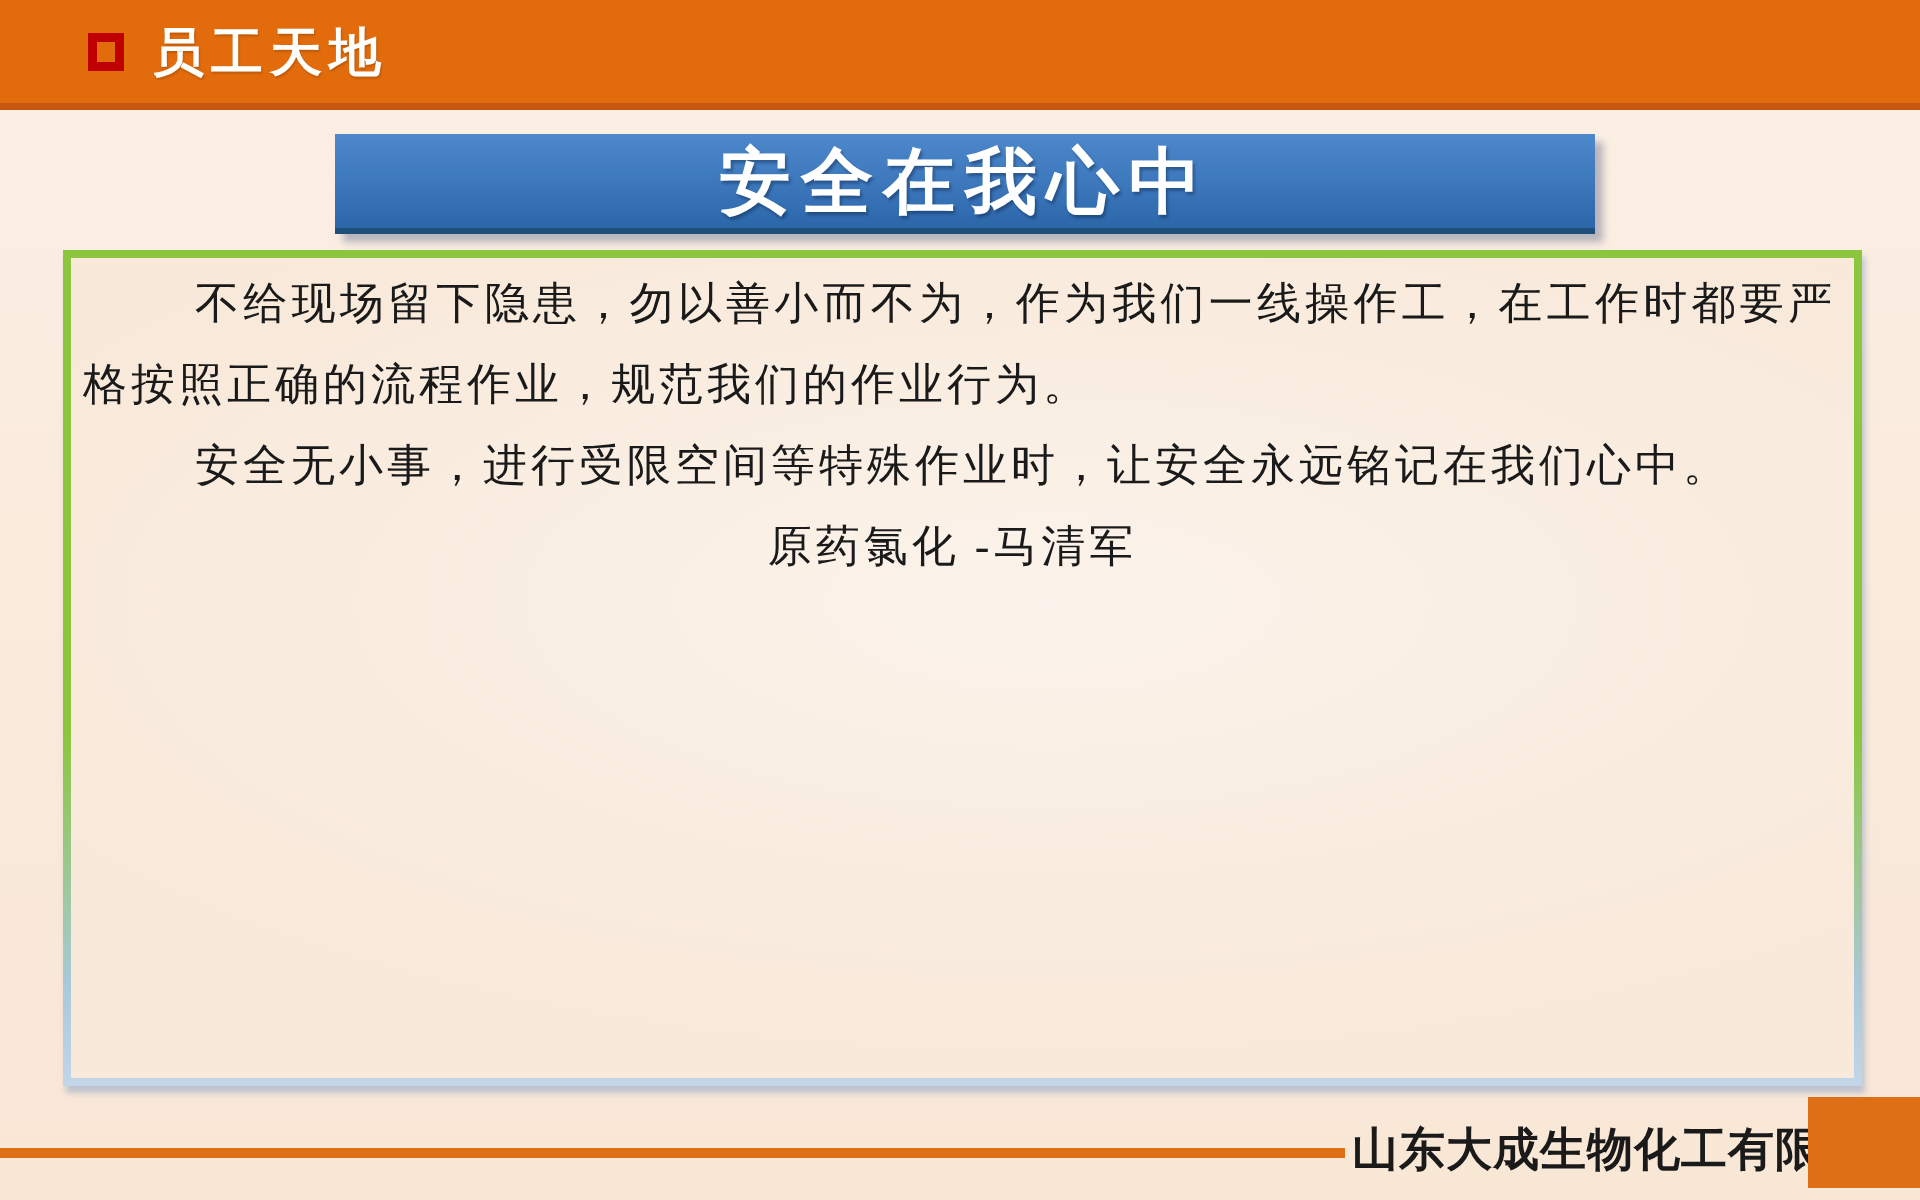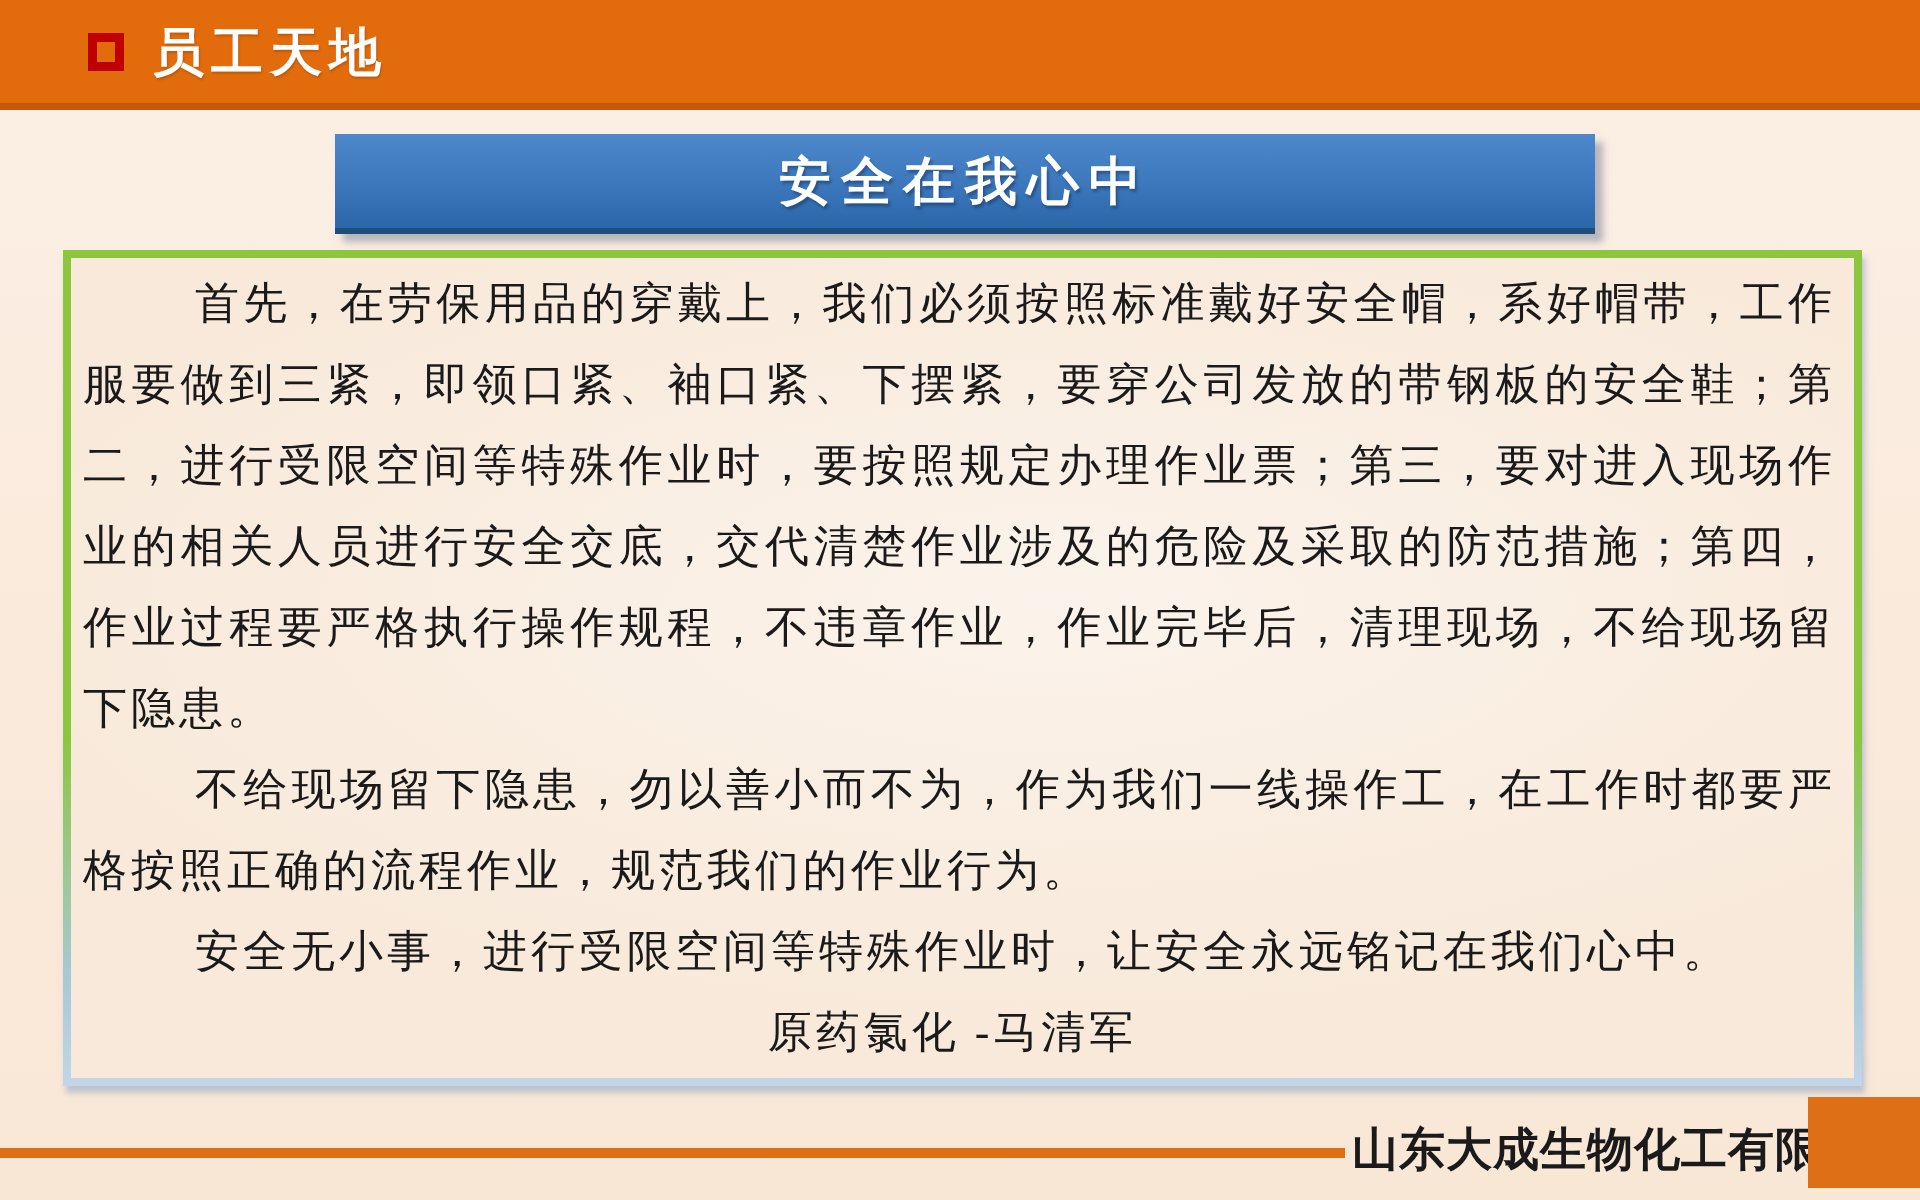--- a/index.html
+++ b/index.html
@@ -50,21 +50,21 @@
   
   .banner{
     position:absolute;left:335px;top:134px;width:1260px;height:94px;
     background:linear-gradient(180deg,var(--banner-blue-top,#4C88CA) 0%,#3C77BC 55%,var(--banner-blue-bottom,#2B66A9) 100%);
     border-bottom:6px solid var(--banner-blue-edge,#1E4E79);
     box-shadow:8px 8px 7px rgba(125,135,155,.55);
     display:flex;align-items:center;justify-content:center;
   }
   .banner-title{
     margin:0;
-    font-size:52px;font-weight:bold;color:#ffffff;
+    font-size:72px;font-weight:bold;color:#ffffff;
     letter-spacing:10px;line-height:1;
     text-shadow:2px 3px 3px rgba(0,20,50,.35);
   }
 
   
   .content-box{
     position:absolute;left:63px;top:250px;width:1799px;height:836px;
     background:linear-gradient(180deg,
       var(--box-border-green,#8CC63E) 0%,
       var(--box-border-green,#8CC63E) 58%,
@@ -123,21 +123,20 @@
     <span class="bullet"></span>
     <h1 class="topbar-title">员工天地</h1>
   </header>
 
   <div class="banner">
     <h2 class="banner-title">安全在我心中</h2>
   </div>
 
   <section class="content-box">
     <div class="content-inner">
-      <p>首先，在劳保用品的穿戴上，我们必须按照标准戴好安全帽，系好帽带，工作服要做到三紧，即领口紧、袖口紧、下摆紧，要穿公司发放的带钢板的安全鞋；第二，进行受限空间等特殊作业时，要按照规定办理作业票；第三，要对进入现场作业的相关人员进行安全交底，交代清楚作业涉及的危险及采取的防范措施；第四，作业过程要严格执行操作规程，不违章作业，作业完毕后，清理现场，不给现场留下隐患。</p>
       <p>不给现场留下隐患，勿以善小而不为，作为我们一线操作工，在工作时都要严格按照正确的流程作业，规范我们的作业行为。</p>
       <p>安全无小事，进行受限空间等特殊作业时，让安全永远铭记在我们心中。</p>
       <p class="signature">原药氯化 -马清军</p>
     </div>
   </section>
 
   <div class="footer-line"></div>
   <div class="footer-company">山东大成生物化工有限公司</div>
   <div class="footer-square"></div>
 

